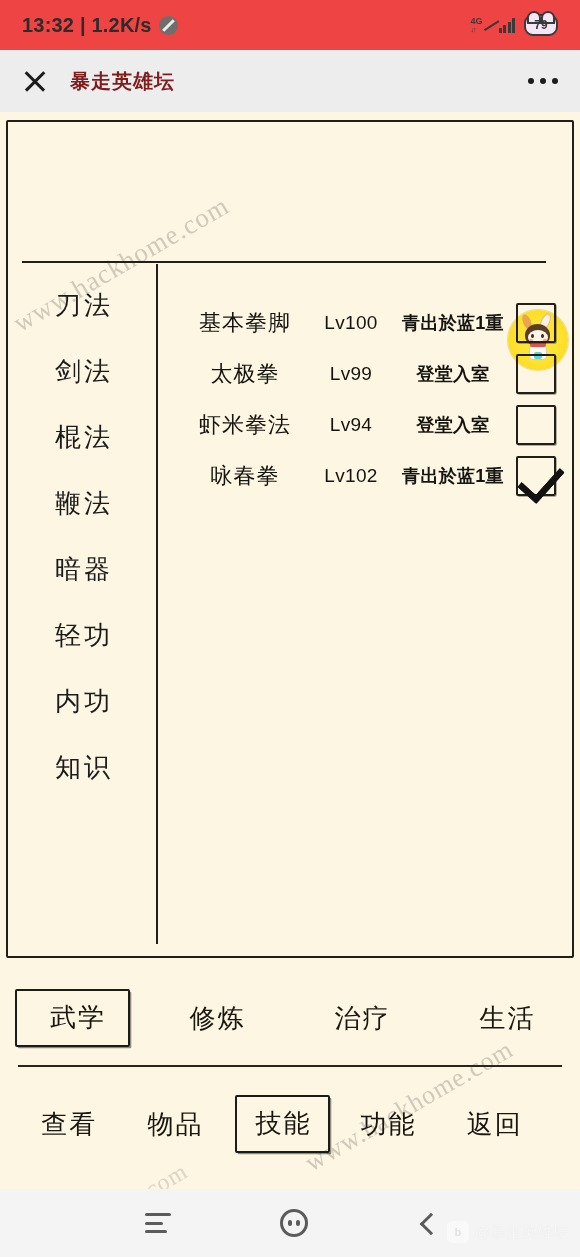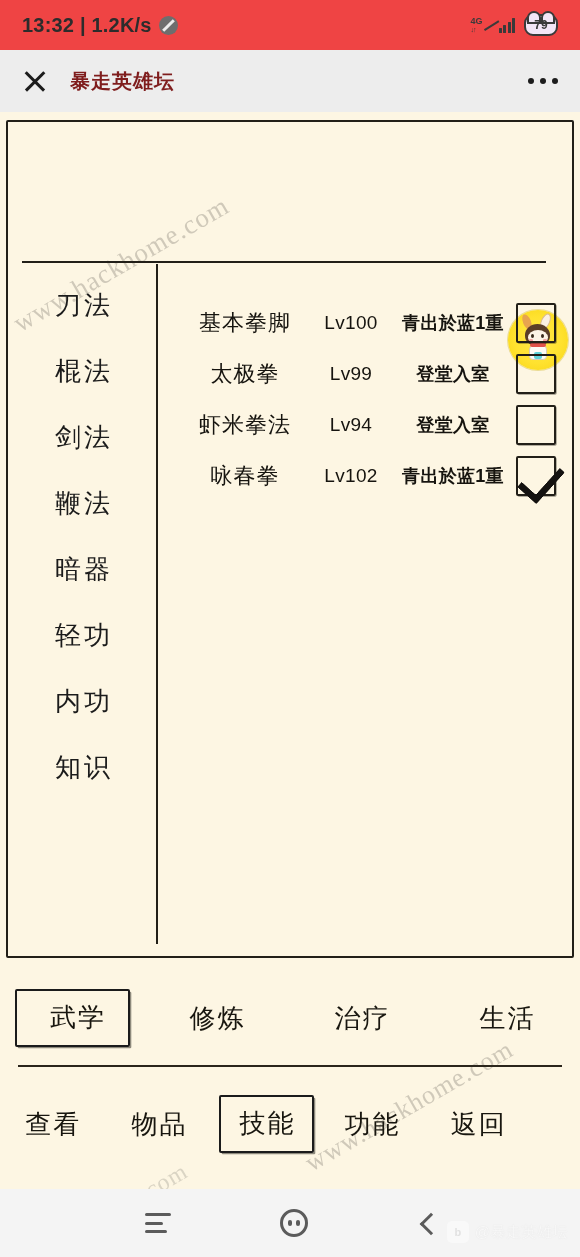--- a/index.html
+++ b/index.html
@@ -254,21 +254,21 @@
     box-shadow:2px 2px 0 -0.7px rgba(30,28,22,.5);
   }
 
   .divider-a{
     position:absolute; left:18px; top:953px; width:544px; height:0;
     border-top:2px solid #2a251b;
   }
 
   
   .tabs-b{
-    position:absolute; left:0; top:966px; width:532px; height:92px;
+    position:absolute; left:16px; top:966px; width:532px; height:92px;
     display:flex; align-items:center;font-family:Liberation Serif, serif;
   }
   .tab-b{
     flex:1; display:flex; align-items:center; justify-content:center;
     font-size:26px; color:#18160f; letter-spacing:2px; cursor:pointer;
   }
   .tab-b.selected span{
     border:2.5px solid #1b1b1b;
     padding:9px 16px 10px 19px; border-radius:2px;
     box-shadow:2px 2px 0 -0.7px rgba(30,28,22,.5);
@@ -392,24 +392,24 @@
       <div class="av-body"></div>
       <div class="av-scarf"></div>
       <div class="av-bag"></div>
     </div>
 
     <div class="sidebar">
       <div class="side-item">
         <span>刀法</span>
       </div>
       <div class="side-item">
+        <span>剑法</span>
+      </div>
+      <div class="side-item">
         <span>棍法</span>
-      </div>
-      <div class="side-item">
-        <span>剑法</span>
       </div>
       <div class="side-item">
         <span>鞭法</span>
       </div>
       <div class="side-item">
         <span>暗器</span>
       </div>
       <div class="side-item">
         <span>轻功</span>
       </div>

